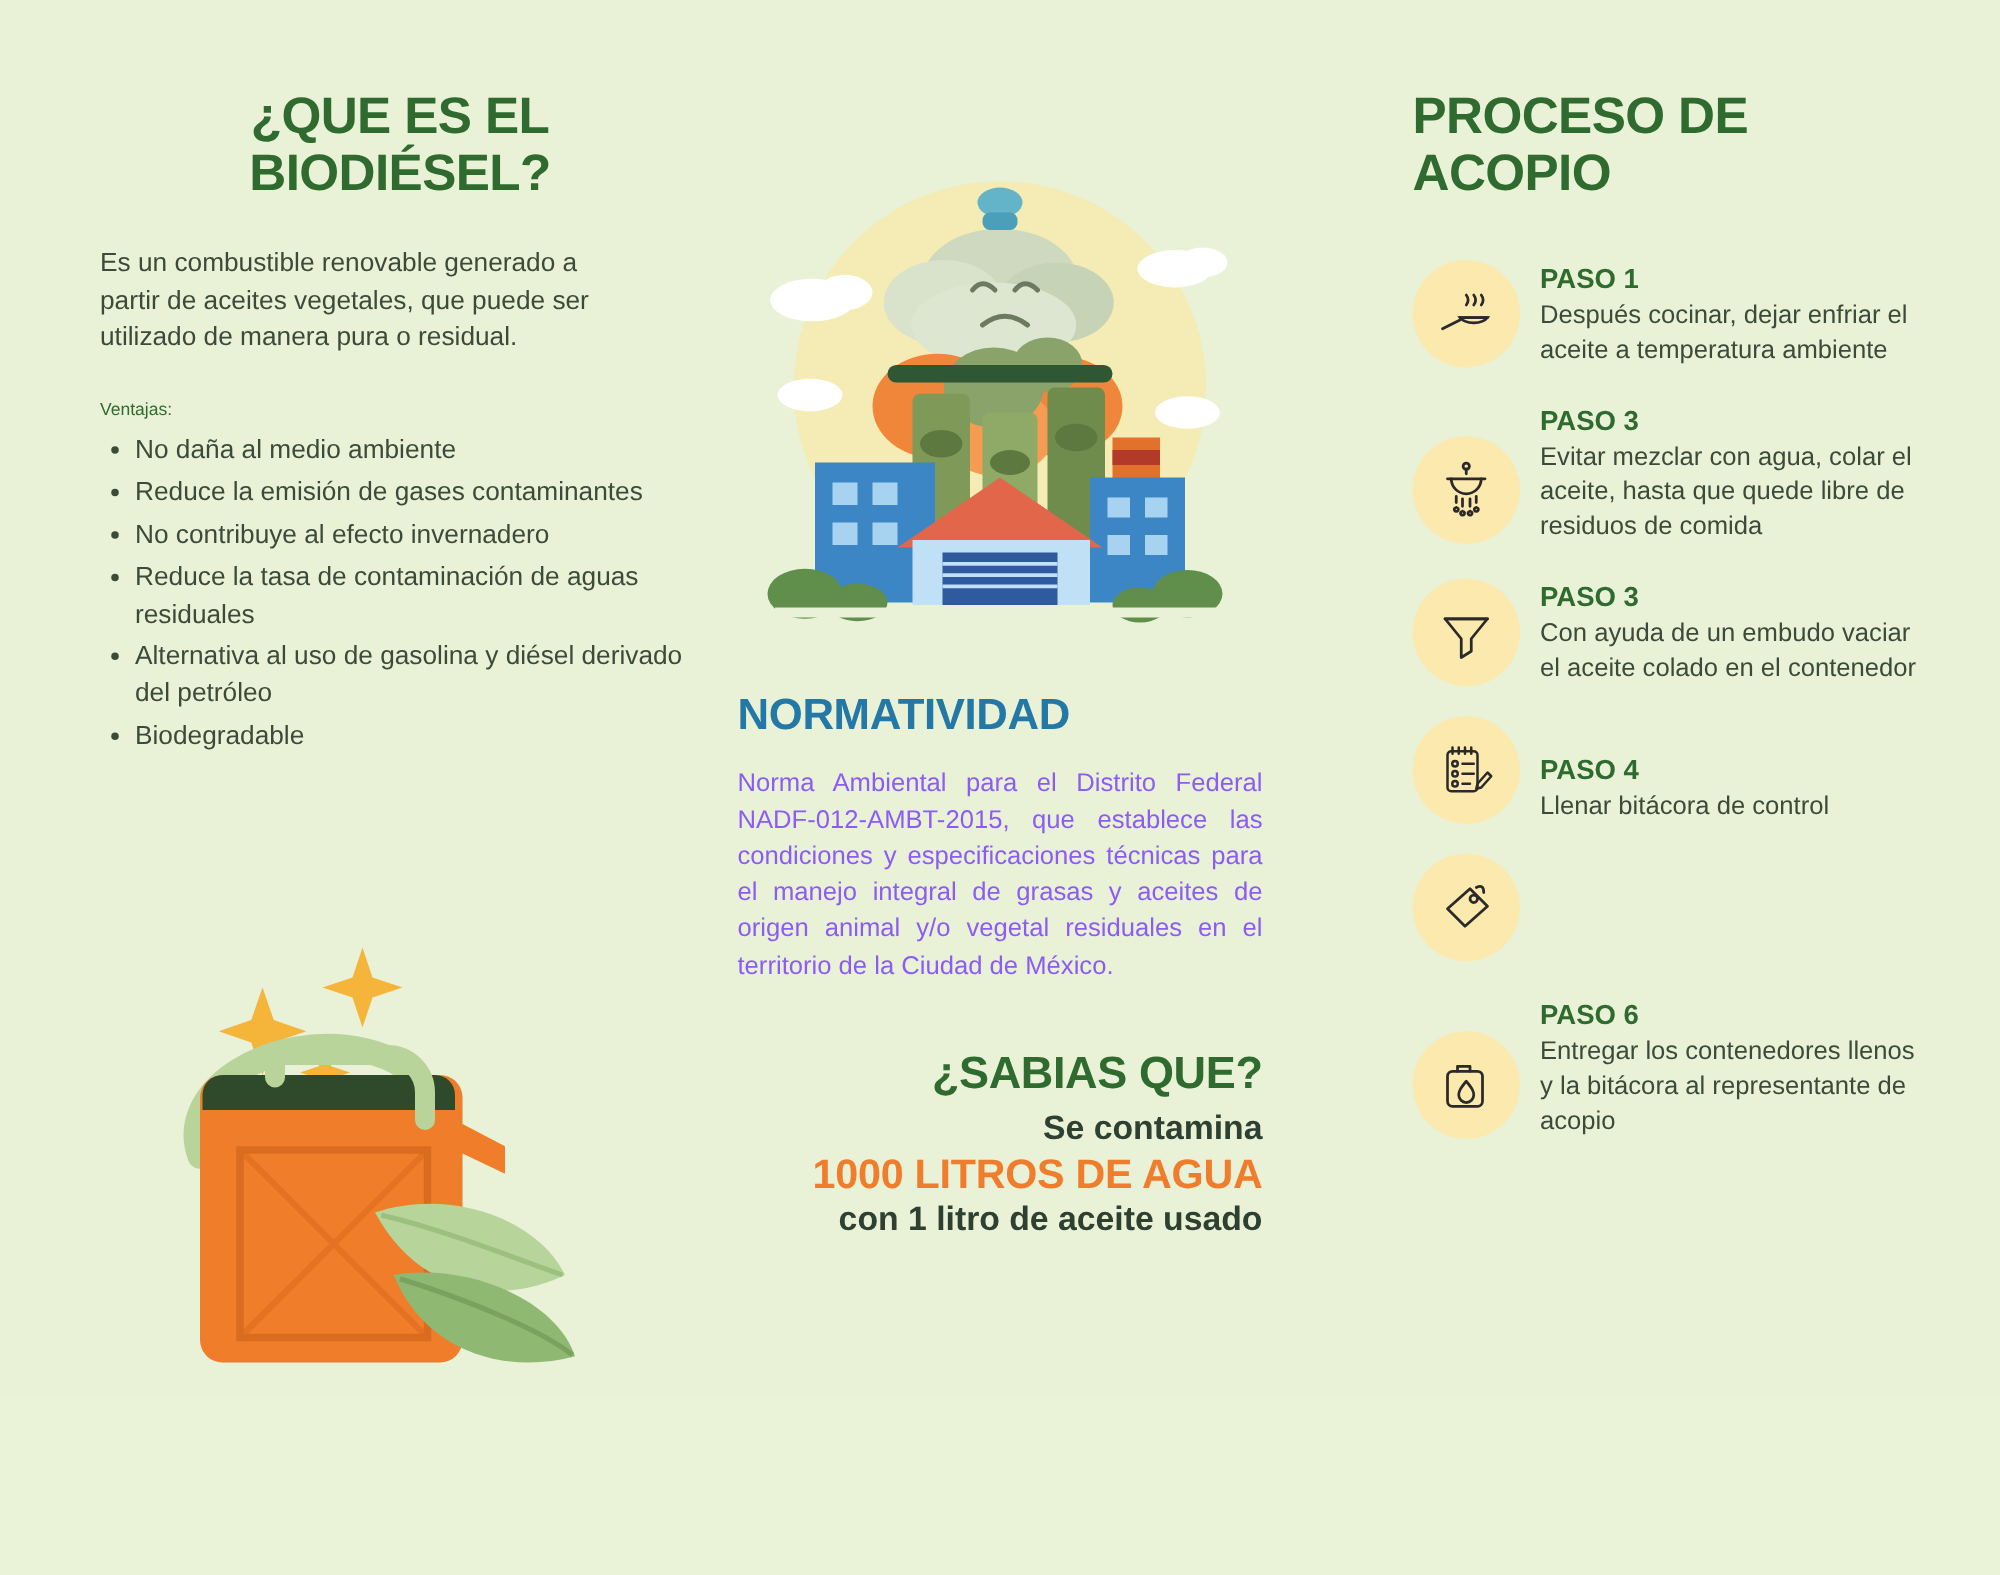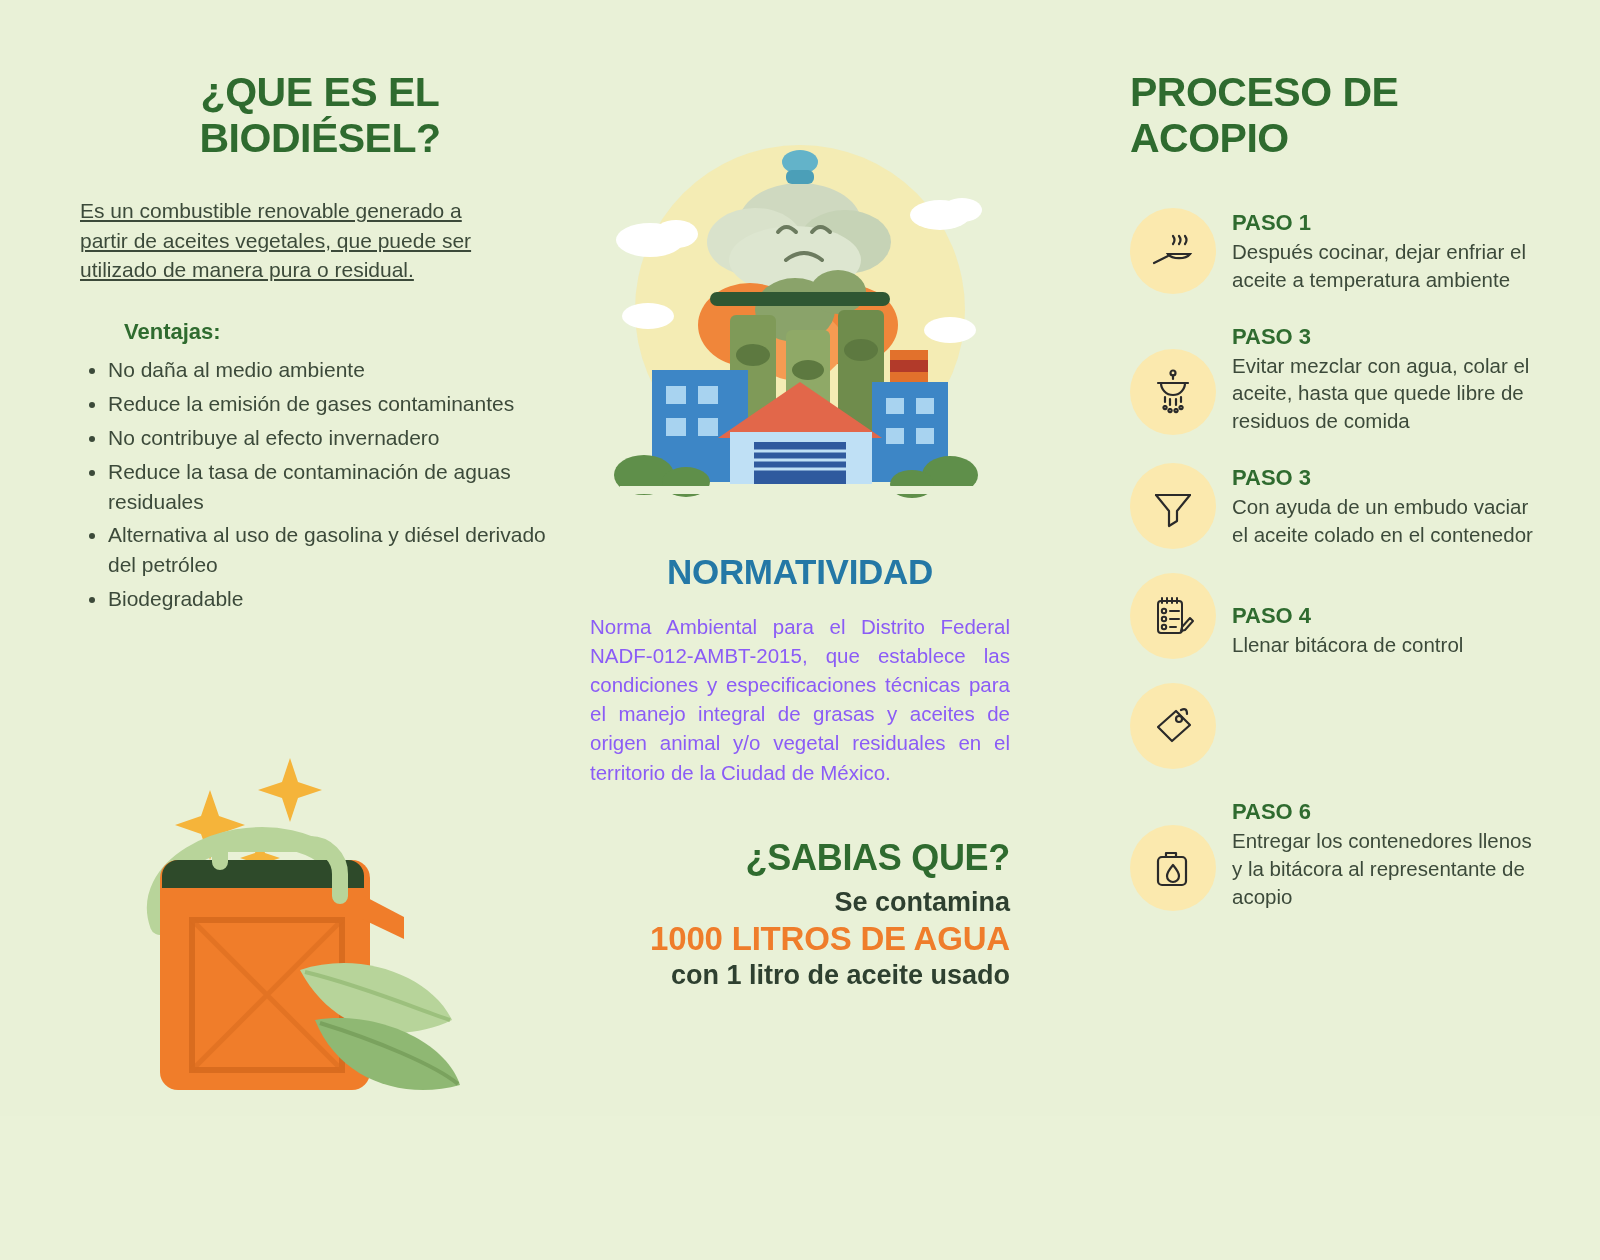--- a/index.html
+++ b/index.html
@@ -32,28 +32,26 @@
   }
   .title-left { text-align: center; }
   .body-text {
     color: #3c4a3a;
     font-size: 21px;
     line-height: 1.42;
   }
   .lead {
     margin-top: 34px;
     width: 420px;
-    text-decoration: underline;
   }
   .ventajas {
     margin-top: 34px;
     color: #2f6b2f;
-    font-weight: bold;
-    font-size: 22px;
-    margin-left: 44px;
+    font-weight: normal;
+    font-size: 14px;
   }
   ul.adv {
     margin-top: 10px;
     padding-left: 28px;
   }
   ul.adv li {
     color: #3c4a3a;
     font-size: 21px;
     line-height: 1.42;
     margin-bottom: 4px;
@@ -75,21 +73,20 @@
     left: 590px;
     top: 120px;
     width: 420px;
   }
   .city-art { width: 420px; height: 420px; position: relative; }
   .center-head {
     margin-top: 12px;
     color: #2478a6;
     font-weight: bold;
     font-size: 35px;
-    text-align: center;
     letter-spacing: -0.3px;
   }
   .norm-text {
     margin-top: 20px;
     color: #8b5cf6;
     font-size: 20.5px;
     line-height: 1.42;
     text-align: justify;
   }
   .sabias {

